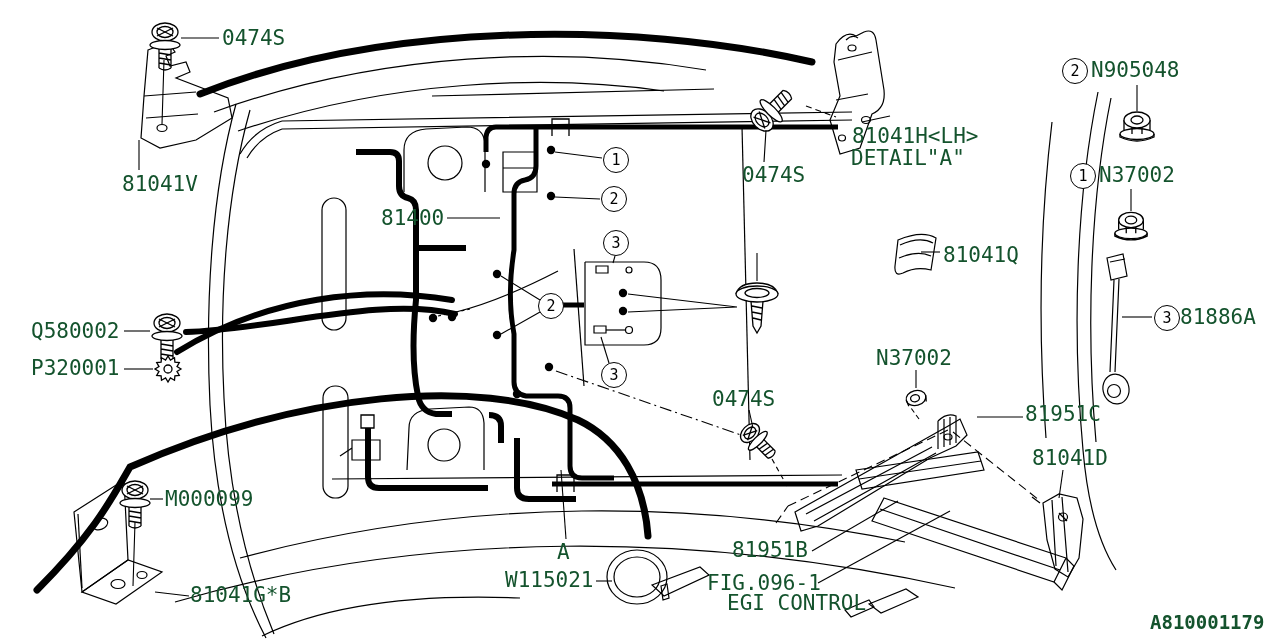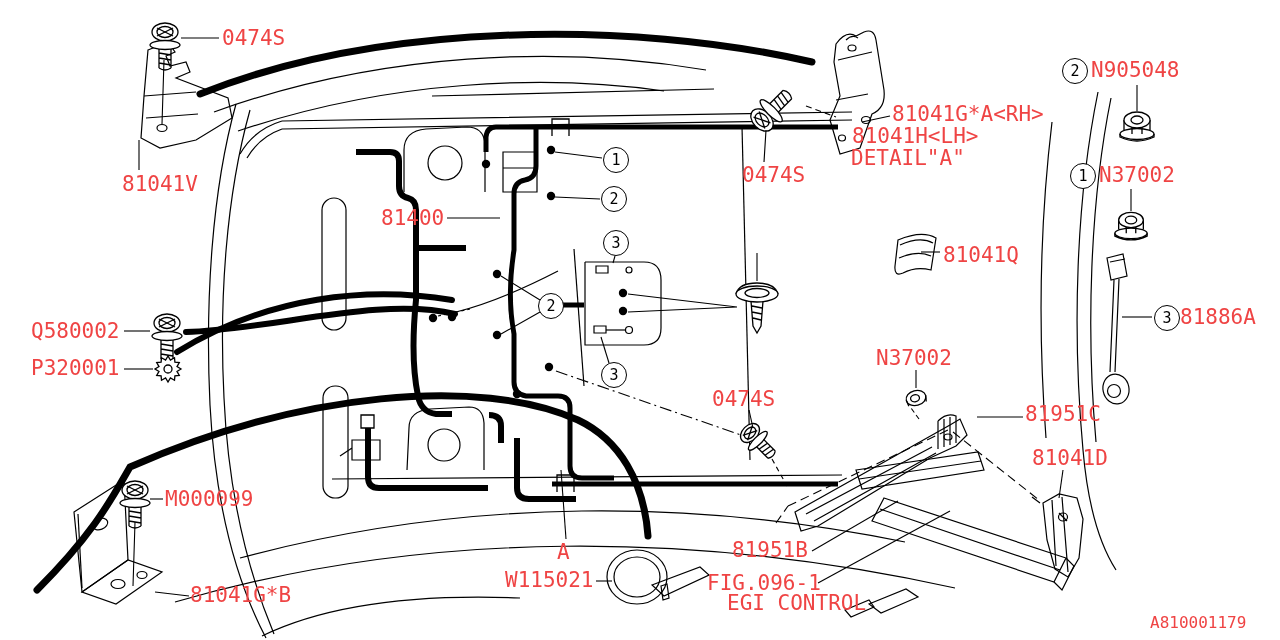--- a/index.html
+++ b/index.html
@@ -3,24 +3,24 @@
 <meta charset="utf-8">
 <style>
   html,body{margin:0;padding:0;background:#fff;}
   .stage{
     position:relative;width:1280px;height:640px;background:#ffffff;
     font-family:"DejaVu Sans Mono", "Liberation Mono", monospace;
     overflow:hidden;color:#000;
   }
   .stage svg{position:absolute;left:0;top:0;}
   .lbl{
-    position:absolute;font-size:21px;line-height:23px;color:#ef4444;
+    position:absolute;font-size:21px;line-height:23px;color:#14532d;
     white-space:pre;letter-spacing:0;
   }
-  .lbl.small{font-size:16px;}
+  .lbl.small{font-size:19px;font-weight:bold;}
   .callout{
     position:absolute;width:26px;height:26px;border:1.5px solid #000;
     border-radius:50%;background:#fff;display:flex;align-items:center;
     justify-content:center;font-size:15px;line-height:1;box-sizing:border-box;
   }
   svg *{vector-effect:non-scaling-stroke;}
   .thin{stroke:#000;stroke-width:1.2;fill:none;}
   .lead{stroke:#000;stroke-width:1.1;fill:none;}
   .hrn6{stroke:#000;stroke-width:6;fill:none;stroke-linejoin:round;stroke-linecap:butt;}
   .hrn5{stroke:#000;stroke-width:5;fill:none;stroke-linejoin:round;}
@@ -289,21 +289,20 @@
   <span class="lbl" style="left:222px;top:27px;">0474S</span>
   <span class="lbl" style="left:106px;top:173px;margin-left:16px;">81041V</span>
   <span class="lbl" style="left:381px;top:207px;">81400</span>
   <span class="lbl" style="left:31px;top:320px;">Q580002</span>
   <span class="lbl" style="left:31px;top:357px;">P320001</span>
   <span class="lbl" style="left:165px;top:488px;">M000099</span>
   <span class="lbl" style="left:190px;top:584px;">81041G*B</span>
   <span class="lbl" style="left:505px;top:569px;">W115021</span>
   <span class="lbl" style="left:557px;top:541px;">A</span>
   <span class="lbl" style="left:742px;top:164px;">0474S</span>
-  <span class="lbl" style="left:892px;top:103px;">81041G*A&lt;RH&gt;</span>
   <span class="lbl" style="left:852px;top:125px;">81041H&lt;LH&gt;</span>
   <span class="lbl" style="left:851px;top:147px;">DETAIL"A"</span>
   <span class="lbl" style="left:943px;top:244px;">81041Q</span>
   <span class="lbl" style="left:1091px;top:59px;text-align:right;">N905048</span>
   <span class="lbl" style="left:1099px;top:164px;">N37002</span>
   <span class="lbl" style="left:1180px;top:306px;">81886A</span>
   <span class="lbl" style="left:876px;top:347px;">N37002</span>
   <span class="lbl" style="left:712px;top:388px;">0474S</span>
   <span class="lbl" style="left:1025px;top:403px;">81951C</span>
   <span class="lbl" style="left:1032px;top:447px;">81041D</span>

